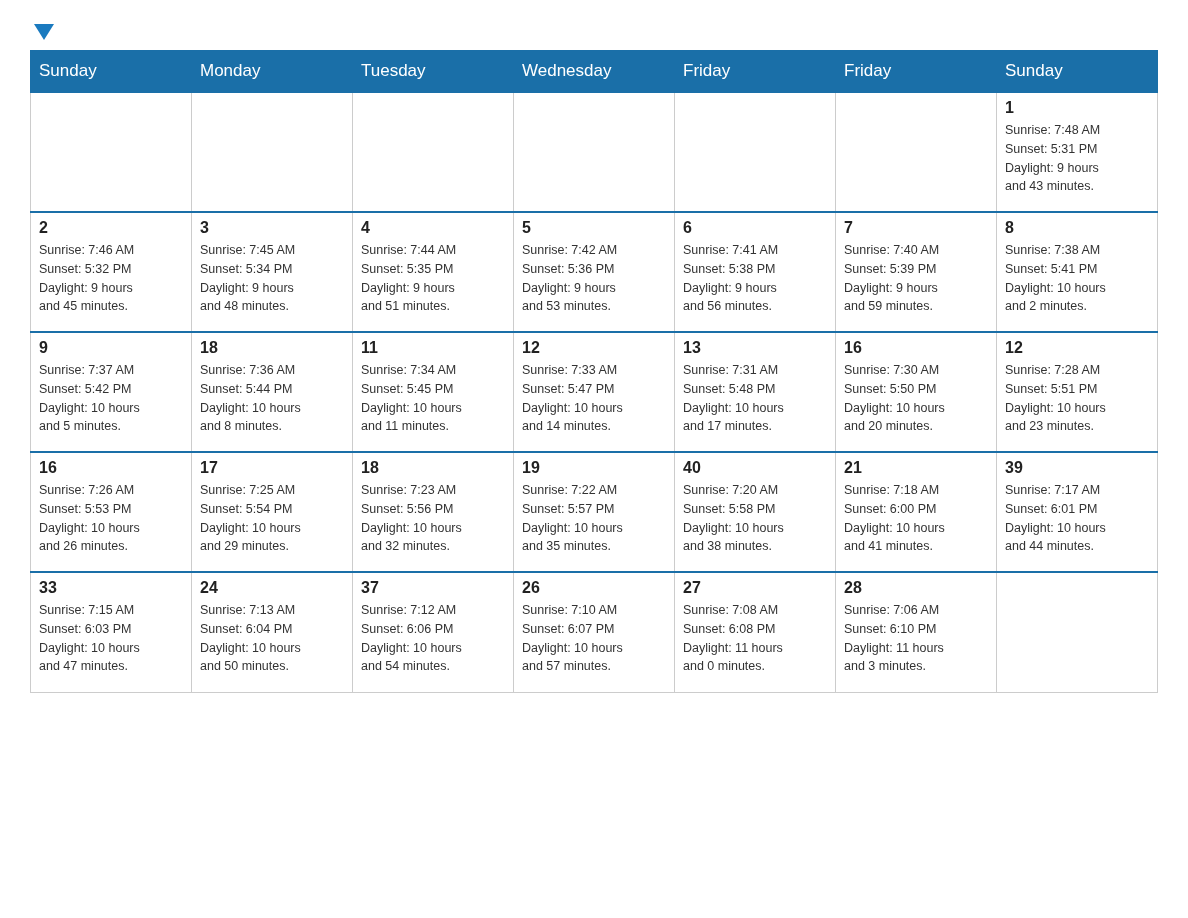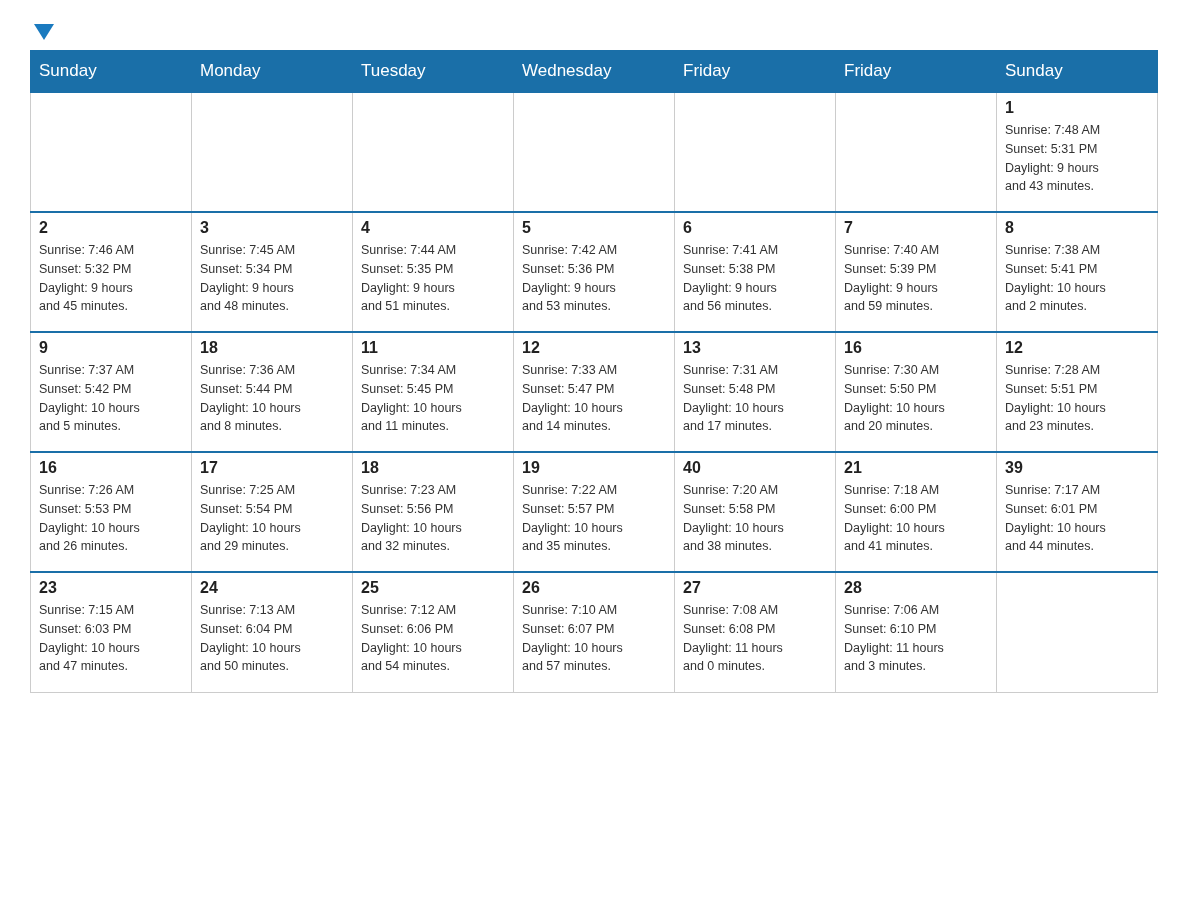--- a/index.html
+++ b/index.html
@@ -229,29 +229,29 @@
           <div class="day-number">21</div>
           <div class="day-info">Sunrise: 7:18 AM<br>Sunset: 6:00 PM<br>Daylight: 10 hours<br>and 41 minutes.</div>
         </td>
         <td>
           <div class="day-number">39</div>
           <div class="day-info">Sunrise: 7:17 AM<br>Sunset: 6:01 PM<br>Daylight: 10 hours<br>and 44 minutes.</div>
         </td>
       </tr>
       <tr>
         <td>
-          <div class="day-number">23</div>
+          <div class="day-number">33</div>
           <div class="day-info">Sunrise: 7:15 AM<br>Sunset: 6:03 PM<br>Daylight: 10 hours<br>and 47 minutes.</div>
         </td>
         <td>
           <div class="day-number">24</div>
           <div class="day-info">Sunrise: 7:13 AM<br>Sunset: 6:04 PM<br>Daylight: 10 hours<br>and 50 minutes.</div>
         </td>
         <td>
-          <div class="day-number">25</div>
+          <div class="day-number">37</div>
           <div class="day-info">Sunrise: 7:12 AM<br>Sunset: 6:06 PM<br>Daylight: 10 hours<br>and 54 minutes.</div>
         </td>
         <td>
           <div class="day-number">26</div>
           <div class="day-info">Sunrise: 7:10 AM<br>Sunset: 6:07 PM<br>Daylight: 10 hours<br>and 57 minutes.</div>
         </td>
         <td>
           <div class="day-number">27</div>
           <div class="day-info">Sunrise: 7:08 AM<br>Sunset: 6:08 PM<br>Daylight: 11 hours<br>and 0 minutes.</div>
         </td>

